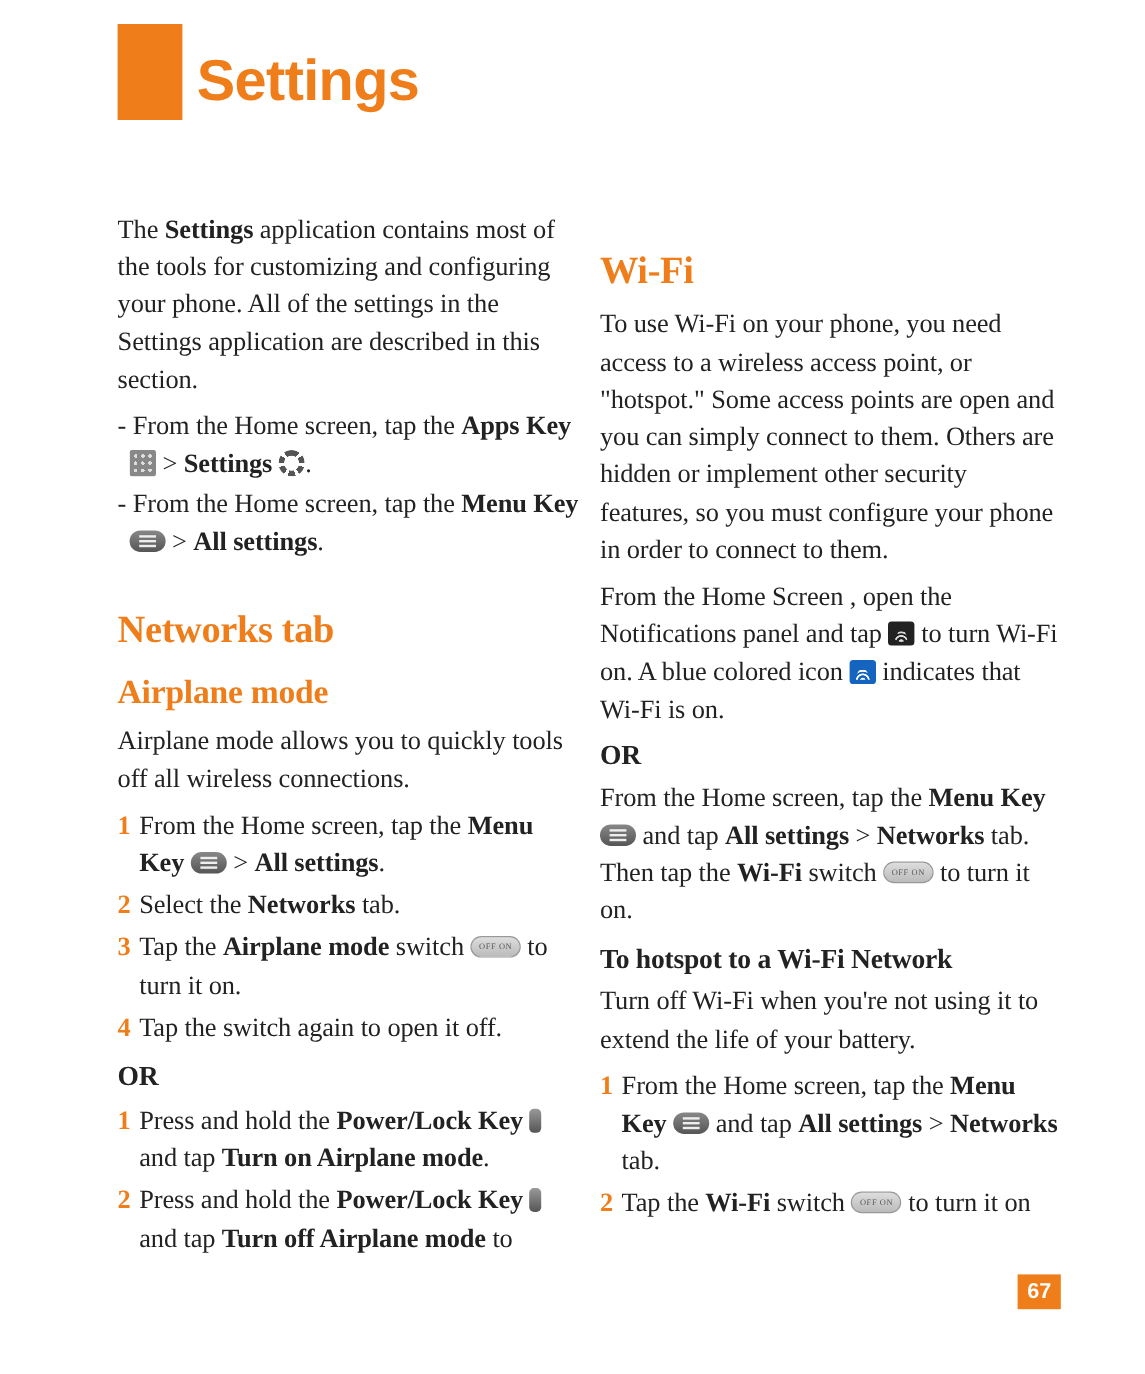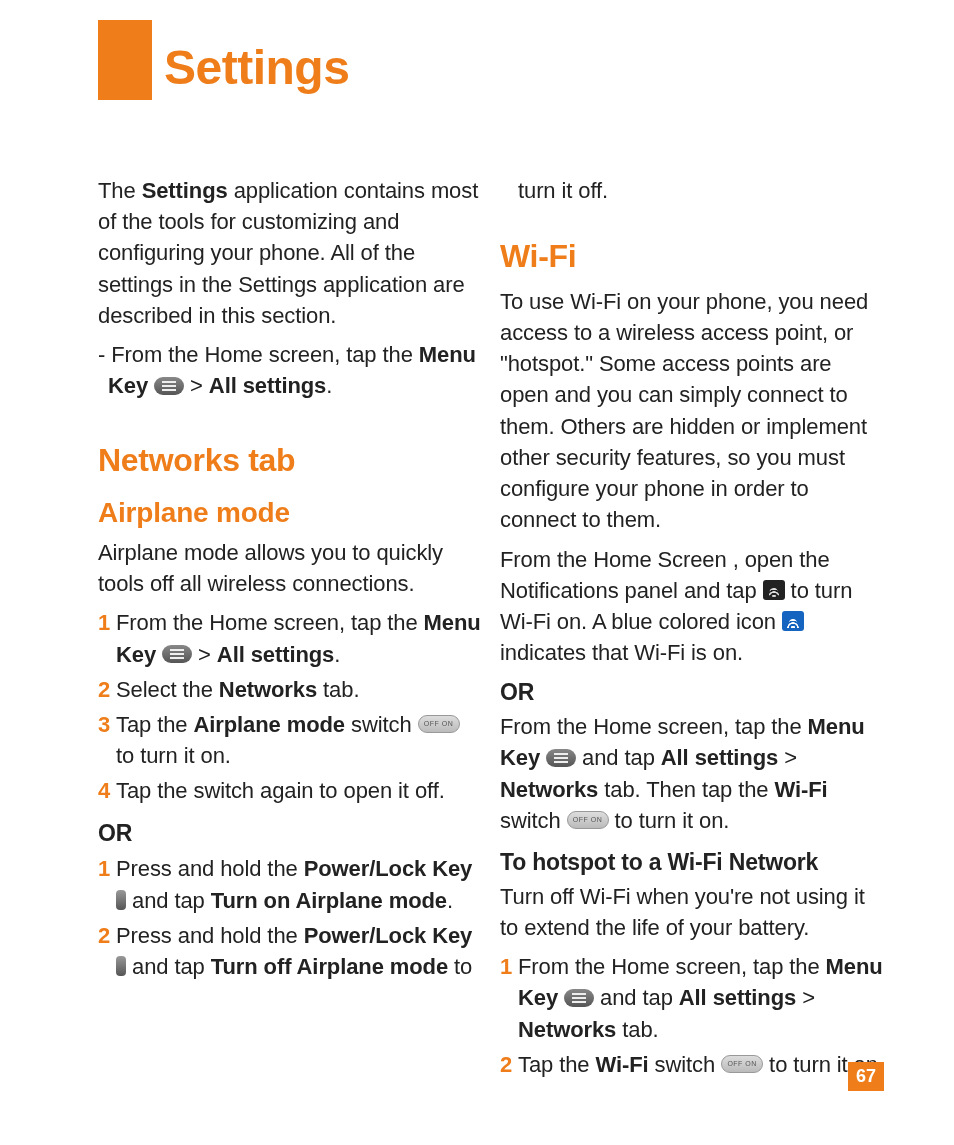--- a/index.html
+++ b/index.html
@@ -30,20 +30,21 @@
     top: 40px;
     font-size: 48px;
     font-weight: 700;
     color: #ee7d1a;
     letter-spacing: -0.5px;
   }
   .columns {
     display: flex;
     gap: 18px;
     margin-top: 155px;
+    font-family: Liberation Serif, serif;
   }
   .col {
     width: 50%;
     font-size: 22px;
     line-height: 1.42;
     letter-spacing: -0.1px;
   }
   .para { margin-bottom: 8px; }
   .sub-head-bold {
     font-weight: 700;
@@ -179,20 +180,25 @@
 
 <div class="page">
 <div class="columns">
 
   <div class="col">
     <p class="para">
       <span>The </span><span class="b">Settings</span><span> application contains most of the tools for customizing and configuring your phone. All of the settings in the Settings application are described in this section.</span>
     </p>
 
 
+    <p class="dash-item">
+      <span>- From the Home screen, tap the </span><span class="b">Apps Key</span>
+      <span class="icon apps-grid"></span><span> &gt; </span><span class="b">Settings</span>
+      <span class="icon gear-icon"></span><span>.</span>
+    </p>
 
     <p class="dash-item">
       <span>- From the Home screen, tap the </span><span class="b">Menu Key</span>
       <span class="icon menu-key"></span><span> &gt; </span><span class="b">All settings</span><span>.</span>
     </p>
 
     <p class="h1-orange">Networks tab</p>
     <p class="h2-orange">Airplane mode</p>
     <p class="para">Airplane mode allows you to quickly tools off all wireless connections.</p>
 
@@ -236,21 +242,20 @@
     <div class="step">
       <div class="step-num">2</div>
       <div class="step-body">
         <span>Press and hold the </span><span class="b">Power/Lock Key</span>
         <span class="icon power-key"></span><span> and tap </span><span class="b">Turn off Airplane mode</span><span> to</span>
       </div>
     </div>
   </div>
 
   <div class="col">
-    <p class="indent-body">turn it off.</p>
 
     <p class="h1-orange" style="margin-top:28px">Wi-Fi</p>
     <p class="para">To use Wi-Fi on your phone, you need access to a wireless access point, or "hotspot." Some access points are open and you can simply connect to them. Others are hidden or implement other security features, so you must configure your phone in order to connect to them.</p>
 
     <p class="para">
       <span>From the Home Screen , open the Notifications panel and tap </span><span class="icon wifi-dark"></span><span> to turn Wi-Fi on. A blue colored icon </span><span class="icon wifi-blue"></span><span> indicates that Wi-Fi is on.</span>
     </p>
 
     <p class="sub-head-bold" style="margin-top:0">OR</p>
     <p class="para">

